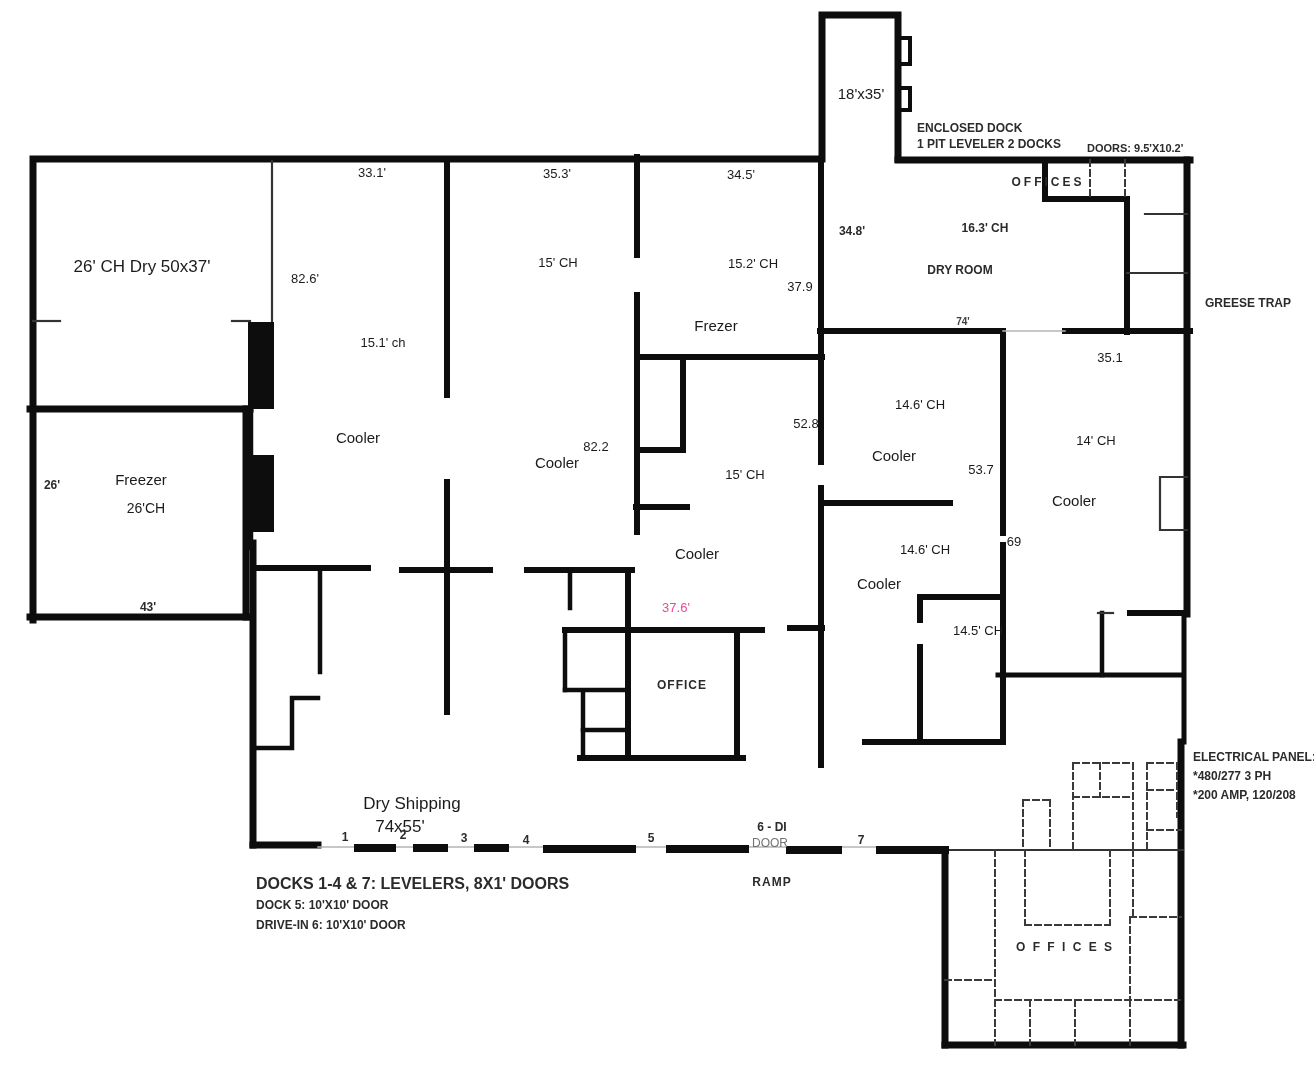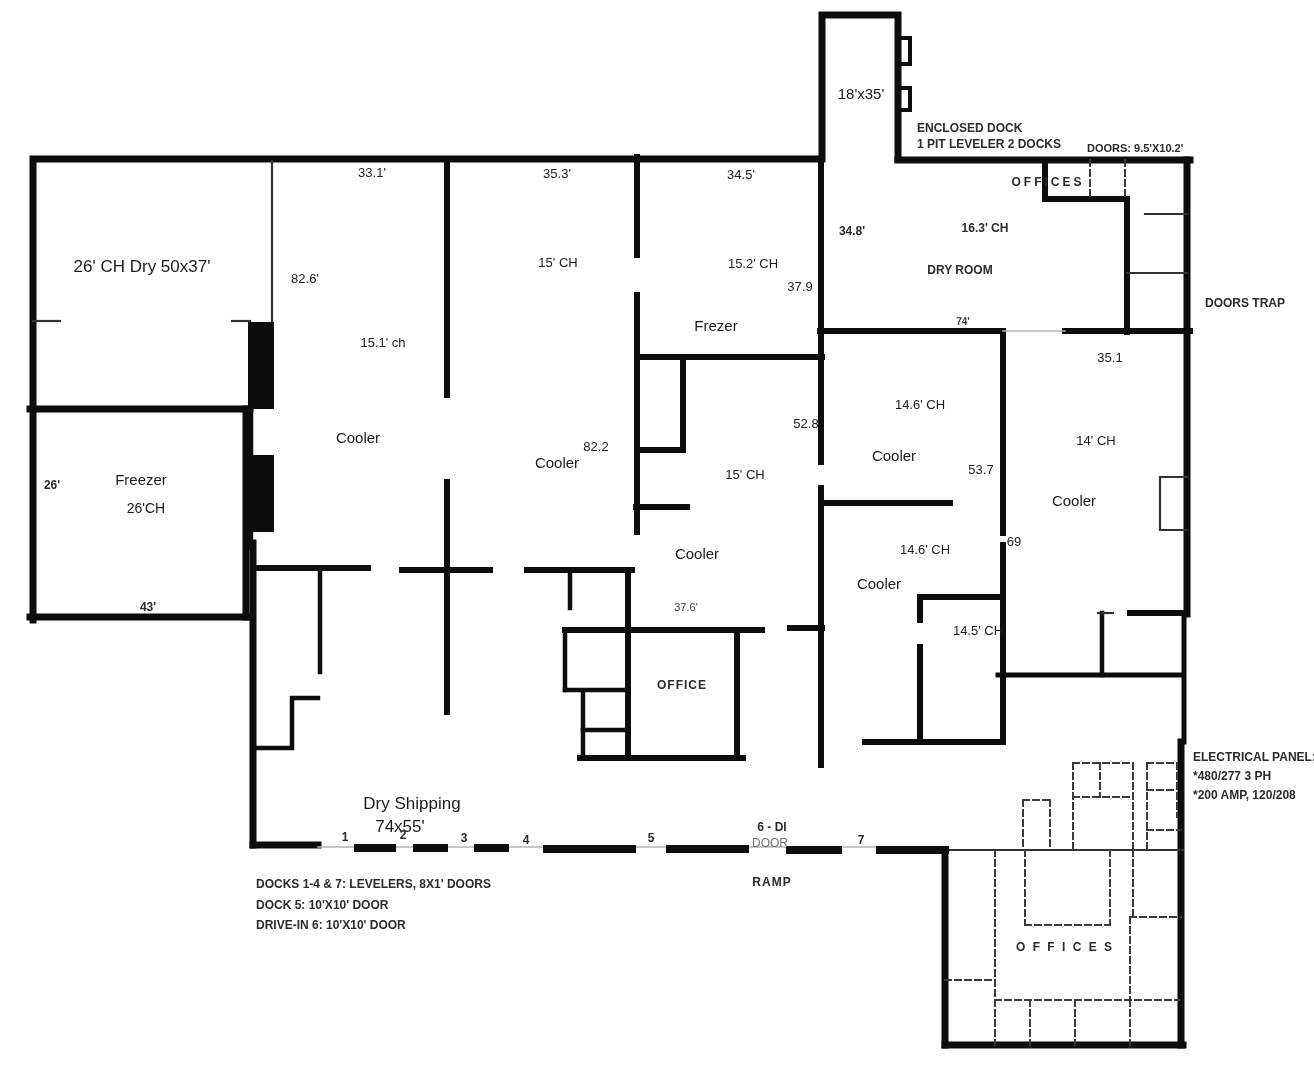--- a/index.html
+++ b/index.html
@@ -160,49 +160,49 @@
       <div class="lbl" style="left: 697px; top: 553px; font-size: 15px; font-weight: 400; color: rgb(27, 27, 27);">Cooler</div>
       <div class="lbl" style="left: 861px; top: 93px; font-size: 15px; font-weight: 400; color: rgb(27, 27, 27);">18'x35'</div>
       <div class="lbl left" style="left: 917px; top: 128px; font-size: 12px; font-weight: 700; color: rgb(43, 43, 43);">ENCLOSED DOCK</div>
       <div class="lbl left" style="left: 917px; top: 144px; font-size: 12px; font-weight: 700; color: rgb(43, 43, 43);">1 PIT LEVELER  2 DOCKS</div>
       <div class="lbl left" style="left: 1087px; top: 148px; font-size: 11px; font-weight: 700; color: rgb(43, 43, 43);">DOORS: 9.5'X10.2'</div>
       <div class="lbl" style="left: 1048px; top: 182px; font-size: 12px; font-weight: 700; letter-spacing: 3px; color: rgb(43, 43, 43);">OFFICES</div>
       <div class="lbl" style="left: 852px; top: 231px; font-size: 12px; font-weight: 700; color: rgb(43, 43, 43);">34.8'</div>
       <div class="lbl" style="left: 985px; top: 228px; font-size: 12px; font-weight: 700; color: rgb(43, 43, 43);">16.3' CH</div>
       <div class="lbl" style="left: 960px; top: 270px; font-size: 12px; font-weight: 700; color: rgb(43, 43, 43);">DRY ROOM</div>
       <div class="lbl" style="left: 963px; top: 322px; font-size: 10px; font-weight: 700; color: #404040;">74'</div>
-      <div class="lbl left" style="left: 1205px; top: 303px; font-size: 12px; font-weight: 700; color: rgb(43, 43, 43);">DOORS TRAP</div>
+      <div class="lbl left" style="left: 1205px; top: 303px; font-size: 12px; font-weight: 700; color: rgb(43, 43, 43);">GREESE TRAP</div>
       <div class="lbl" style="left: 1110px; top: 357px; font-size: 13px; font-weight: 400; color: rgb(27, 27, 27);">35.1</div>
       <div class="lbl" style="left: 920px; top: 404px; font-size: 13px; font-weight: 400; color: rgb(27, 27, 27);">14.6' CH</div>
       <div class="lbl" style="left: 894px; top: 455px; font-size: 15px; font-weight: 400; color: rgb(27, 27, 27);">Cooler</div>
       <div class="lbl" style="left: 981px; top: 469px; font-size: 13px; font-weight: 400; color: rgb(27, 27, 27);">53.7</div>
       <div class="lbl" style="left: 1096px; top: 440px; font-size: 13px; font-weight: 400; color: rgb(27, 27, 27);">14' CH</div>
       <div class="lbl" style="left: 1074px; top: 500px; font-size: 15px; font-weight: 400; color: rgb(27, 27, 27);">Cooler</div>
       <div class="lbl" style="left: 1014px; top: 541px; font-size: 13px; font-weight: 400; color: rgb(27, 27, 27);">69</div>
       <div class="lbl" style="left: 925px; top: 549px; font-size: 13px; font-weight: 400; color: rgb(27, 27, 27);">14.6' CH</div>
       <div class="lbl" style="left: 879px; top: 583px; font-size: 15px; font-weight: 400; color: rgb(27, 27, 27);">Cooler</div>
       <div class="lbl" style="left: 978px; top: 630px; font-size: 13px; font-weight: 400; color: rgb(27, 27, 27);">14.5' CH</div>
       <div class="lbl" style="left: 141px; top: 479px; font-size: 15px; font-weight: 400; color: rgb(27, 27, 27);">Freezer</div>
       <div class="lbl" style="left: 146px; top: 508px; font-size: 14px; font-weight: 400; color: rgb(27, 27, 27);">26'CH</div>
       <div class="lbl" style="left: 52px; top: 485px; font-size: 12px; font-weight: 700; color: rgb(43, 43, 43);">26'</div>
       <div class="lbl" style="left: 148px; top: 607px; font-size: 12px; font-weight: 700; color: rgb(43, 43, 43);">43'</div>
-      <div class="lbl" style="left: 676px; top: 607px; font-size: 11px; font-weight: 400; color: #404040; margin-left: 10px;">37.6'</div>
+      <div class="lbl" style="left: 676px; top: 607px; font-size: 13px; font-weight: 400; color: #ec4899;">37.6'</div>
       <div class="lbl" style="left: 682px; top: 685px; font-size: 12px; font-weight: 700; letter-spacing: 1px; color: rgb(43, 43, 43);">OFFICE</div>
       <div class="lbl" style="left: 390px; top: 803px; font-size: 17px; font-weight: 400; color: rgb(27, 27, 27); margin-left: 22px;">Dry Shipping</div>
       <div class="lbl" style="left: 400px; top: 826px; font-size: 17px; font-weight: 400; color: rgb(27, 27, 27);">74x55'</div>
       <div class="lbl" style="left: 345px; top: 837px; font-size: 12px; font-weight: 700; color: rgb(43, 43, 43);">1</div>
       <div class="lbl" style="left: 403px; top: 835px; font-size: 12px; font-weight: 700; color: rgb(43, 43, 43);">2</div>
       <div class="lbl" style="left: 464px; top: 838px; font-size: 12px; font-weight: 700; color: rgb(43, 43, 43);">3</div>
       <div class="lbl" style="left: 526px; top: 840px; font-size: 12px; font-weight: 700; color: rgb(43, 43, 43);">4</div>
       <div class="lbl" style="left: 651px; top: 838px; font-size: 12px; font-weight: 700; color: rgb(43, 43, 43);">5</div>
       <div class="lbl" style="left: 772px; top: 827px; font-size: 12px; font-weight: 700; color: rgb(43, 43, 43);">6 - DI</div>
       <div class="lbl" style="left: 770px; top: 843px; font-size: 12px; font-weight: 400; color: #737373;">DOOR</div>
       <div class="lbl" style="left: 861px; top: 840px; font-size: 12px; font-weight: 700; color: rgb(43, 43, 43);">7</div>
       <div class="lbl" style="left: 772px; top: 882px; font-size: 12px; font-weight: 700; letter-spacing: 1px; color: rgb(43, 43, 43);">RAMP</div>
-      <div class="lbl left" style="left: 256px; top: 884px; font-size: 12px; font-weight: 700; color: rgb(43, 43, 43);">DOCKS 1-4 &amp; 7: LEVELERS, 8X1' DOORS</div>
+      <div class="lbl left" style="left: 256px; top: 884px; font-size: 16px; font-weight: 700; color: rgb(43, 43, 43);">DOCKS 1-4 &amp; 7: LEVELERS, 8X1' DOORS</div>
       <div class="lbl left" style="left: 256px; top: 905px; font-size: 12px; font-weight: 700; color: rgb(43, 43, 43);">DOCK 5: 10'X10' DOOR</div>
       <div class="lbl left" style="left: 256px; top: 925px; font-size: 12px; font-weight: 700; color: rgb(43, 43, 43);">DRIVE-IN 6: 10'X10' DOOR</div>
       <div class="lbl left" style="left: 1193px; top: 757px; font-size: 12px; font-weight: 700; color: rgb(43, 43, 43);">ELECTRICAL PANEL:</div>
       <div class="lbl left" style="left: 1193px; top: 776px; font-size: 12px; font-weight: 700; color: rgb(43, 43, 43);">*480/277 3 PH</div>
       <div class="lbl left" style="left: 1193px; top: 795px; font-size: 12px; font-weight: 700; color: rgb(43, 43, 43);">*200 AMP, 120/208</div>
       <div class="lbl" style="left: 1065px; top: 947px; font-size: 12px; font-weight: 700; letter-spacing: 2px; color: rgb(43, 43, 43);">O F F I C E S</div>
     </div>
 </div>
 
 </body></html>

